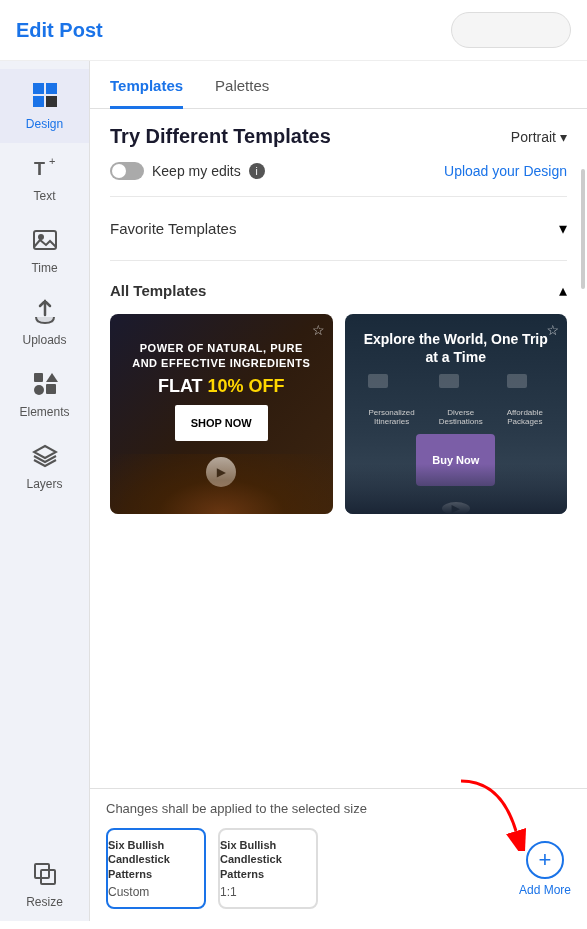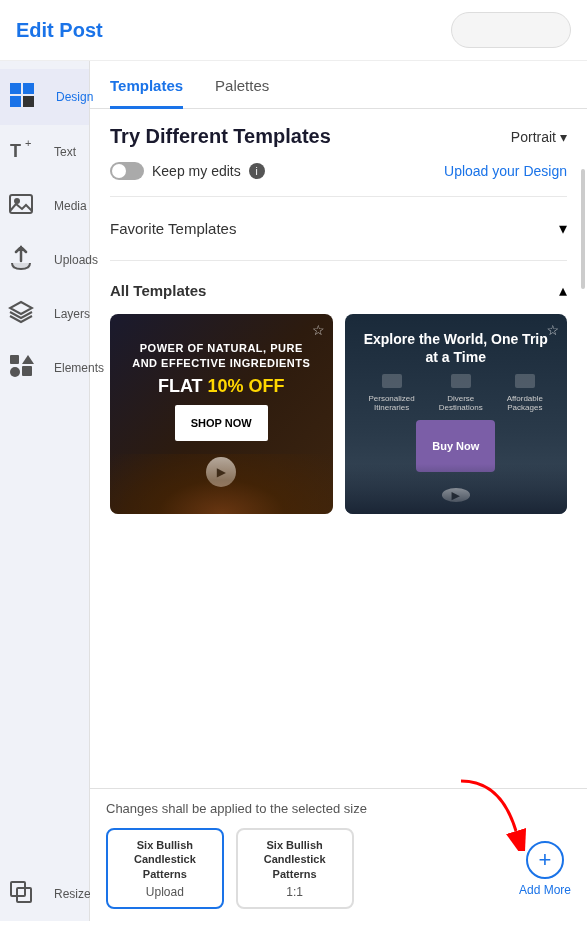--- a/index.html
+++ b/index.html
@@ -38,27 +38,28 @@
       background: #f0f2f8;
       display: flex;
       flex-direction: column;
       align-items: center;
       padding-top: 8px;
       border-right: 1px solid #e0e0e0;
       flex-shrink: 0;
     }
     .sidebar-item {
       display: flex;
+      flex-direction: column;
       align-items: center;
       width: 100%;
       padding: 12px 8px;
       cursor: pointer;
       color: #555;
       font-size: 12px;
-      gap: 20px;
+      gap: 4px;
     }
     .sidebar-item.active {
       background: #e8eaf6;
       color: #1a73e8;
     }
     .sidebar-item .icon {
       font-size: 22px;
       line-height: 1;
     }
     .sidebar-item-label { font-size: 12px; }
@@ -312,24 +313,23 @@
       line-height: 1.3;
     }
     .t2-features {
       display: flex;
       justify-content: space-around;
       margin-bottom: 8px;
     }
     .t2-feature {
       display: flex;
       flex-direction: column;
-      align-items: center;
       color: #ccc;
       font-size: 8px;
-      gap: 4px;
+      gap: 18px;
     }
     .t2-feature-icon {
       width: 20px;
       height: 14px;
       background: rgba(255,255,255,0.15);
       border-radius: 2px;
       margin-bottom: 2px;
     }
     .t2-btn {
       background: #7b5ea7;
@@ -385,22 +385,22 @@
       margin-bottom: 12px;
     }
     .size-row {
       display: flex;
       align-items: center;
       gap: 12px;
     }
     .size-card {
       border: 2px solid #ddd;
       border-radius: 8px;
-      padding: 8px 26px;
-      text-align: center;
+      padding: 8px 0;
+      text-align: left;
       cursor: pointer;
       min-width: 100px;
     }
     .size-card.selected {
       border-color: #1a73e8;
     }
     .size-card-label {
       font-size: 11px;
       font-weight: 600;
       color: #333;
@@ -481,52 +481,52 @@
       <span class="sidebar-item-label">Text</span>
     </div>
     <div class="sidebar-item">
       <span class="icon">
         <svg width="26" height="26" viewBox="0 0 26 26">
           <rect x="2" y="4" width="22" height="18" rx="2" fill="none" stroke="#555" stroke-width="2"></rect>
           <circle cx="9" cy="10" r="3" fill="#555"></circle>
           <polyline points="2,20 8,13 14,18 18,14 24,20" fill="none" stroke="#555" stroke-width="2"></polyline>
         </svg>
       </span>
-      <span class="sidebar-item-label">Media</span>
+      <span class="sidebar-item-label">Time</span>
     </div>
     <div class="sidebar-item">
       <span class="icon">
         <svg width="26" height="26" viewBox="0 0 26 26">
           <path d="M13 2 L13 16 M8 7 L13 2 L18 7" fill="none" stroke="#555" stroke-width="2.5" stroke-linecap="round"></path>
           <path d="M4 18 Q4 24 13 24 Q22 24 22 18" fill="none" stroke="#555" stroke-width="2"></path>
           <path d="M4 18 L4 22 Q4 24 6 24 L20 24 Q22 24 22 22 L22 18" fill="#555" opacity="0.15"></path>
         </svg>
       </span>
       <span class="sidebar-item-label">Uploads</span>
-    </div>
-    <div class="sidebar-item">
-      <span class="icon">
-        <svg width="26" height="26" viewBox="0 0 26 26">
-          <polygon points="13,3 24,9 13,15 2,9" fill="none" stroke="#555" stroke-width="2"></polygon>
-          <polyline points="2,13 13,19 24,13" fill="none" stroke="#555" stroke-width="2"></polyline>
-          <polyline points="2,17 13,23 24,17" fill="none" stroke="#555" stroke-width="2"></polyline>
-        </svg>
-      </span>
-      <span class="sidebar-item-label">Layers</span>
     </div>
     <div class="sidebar-item">
       <span class="icon">
         <svg width="26" height="26" viewBox="0 0 26 26">
           <rect x="2" y="2" width="9" height="9" rx="1" fill="#555"></rect>
           <polygon points="20,2 26,11 14,11" fill="#555"></polygon>
           <circle cx="7" cy="19" r="5" fill="#555"></circle>
           <rect x="14" y="13" width="10" height="10" rx="1" fill="#555"></rect>
         </svg>
       </span>
       <span class="sidebar-item-label">Elements</span>
+    </div>
+    <div class="sidebar-item">
+      <span class="icon">
+        <svg width="26" height="26" viewBox="0 0 26 26">
+          <polygon points="13,3 24,9 13,15 2,9" fill="none" stroke="#555" stroke-width="2"></polygon>
+          <polyline points="2,13 13,19 24,13" fill="none" stroke="#555" stroke-width="2"></polyline>
+          <polyline points="2,17 13,23 24,17" fill="none" stroke="#555" stroke-width="2"></polyline>
+        </svg>
+      </span>
+      <span class="sidebar-item-label">Layers</span>
     </div>
     <div style="flex:1"></div>
     <div class="sidebar-item">
       <span class="icon">
         <svg width="26" height="26" viewBox="0 0 26 26">
           <rect x="3" y="3" width="14" height="14" rx="1" fill="none" stroke="#555" stroke-width="2"></rect>
           <rect x="9" y="9" width="14" height="14" rx="1" fill="none" stroke="#555" stroke-width="2"></rect>
         </svg>
       </span>
       <span class="sidebar-item-label">Resize</span>
@@ -612,21 +612,21 @@
 
       <div class="scrollbar"></div>
 
     </div>
 
     <div class="bottom-panel arrow-container">
       <div class="bottom-note">Changes shall be applied to the selected size</div>
       <div class="size-row">
         <div class="size-card selected">
           <div class="size-card-label">Six Bullish<br>Candlestick<br>Patterns</div>
-          <div class="size-card-sub">Upload</div>
+          <div class="size-card-sub">Custom</div>
         </div>
         <div class="size-card">
           <div class="size-card-label">Six Bullish<br>Candlestick<br>Patterns</div>
           <div class="size-card-sub">1:1</div>
         </div>
         <div class="add-more-btn">
           <div class="add-more-circle">+</div>
           <span class="add-more-label">Add More</span>
         </div>
       </div>

